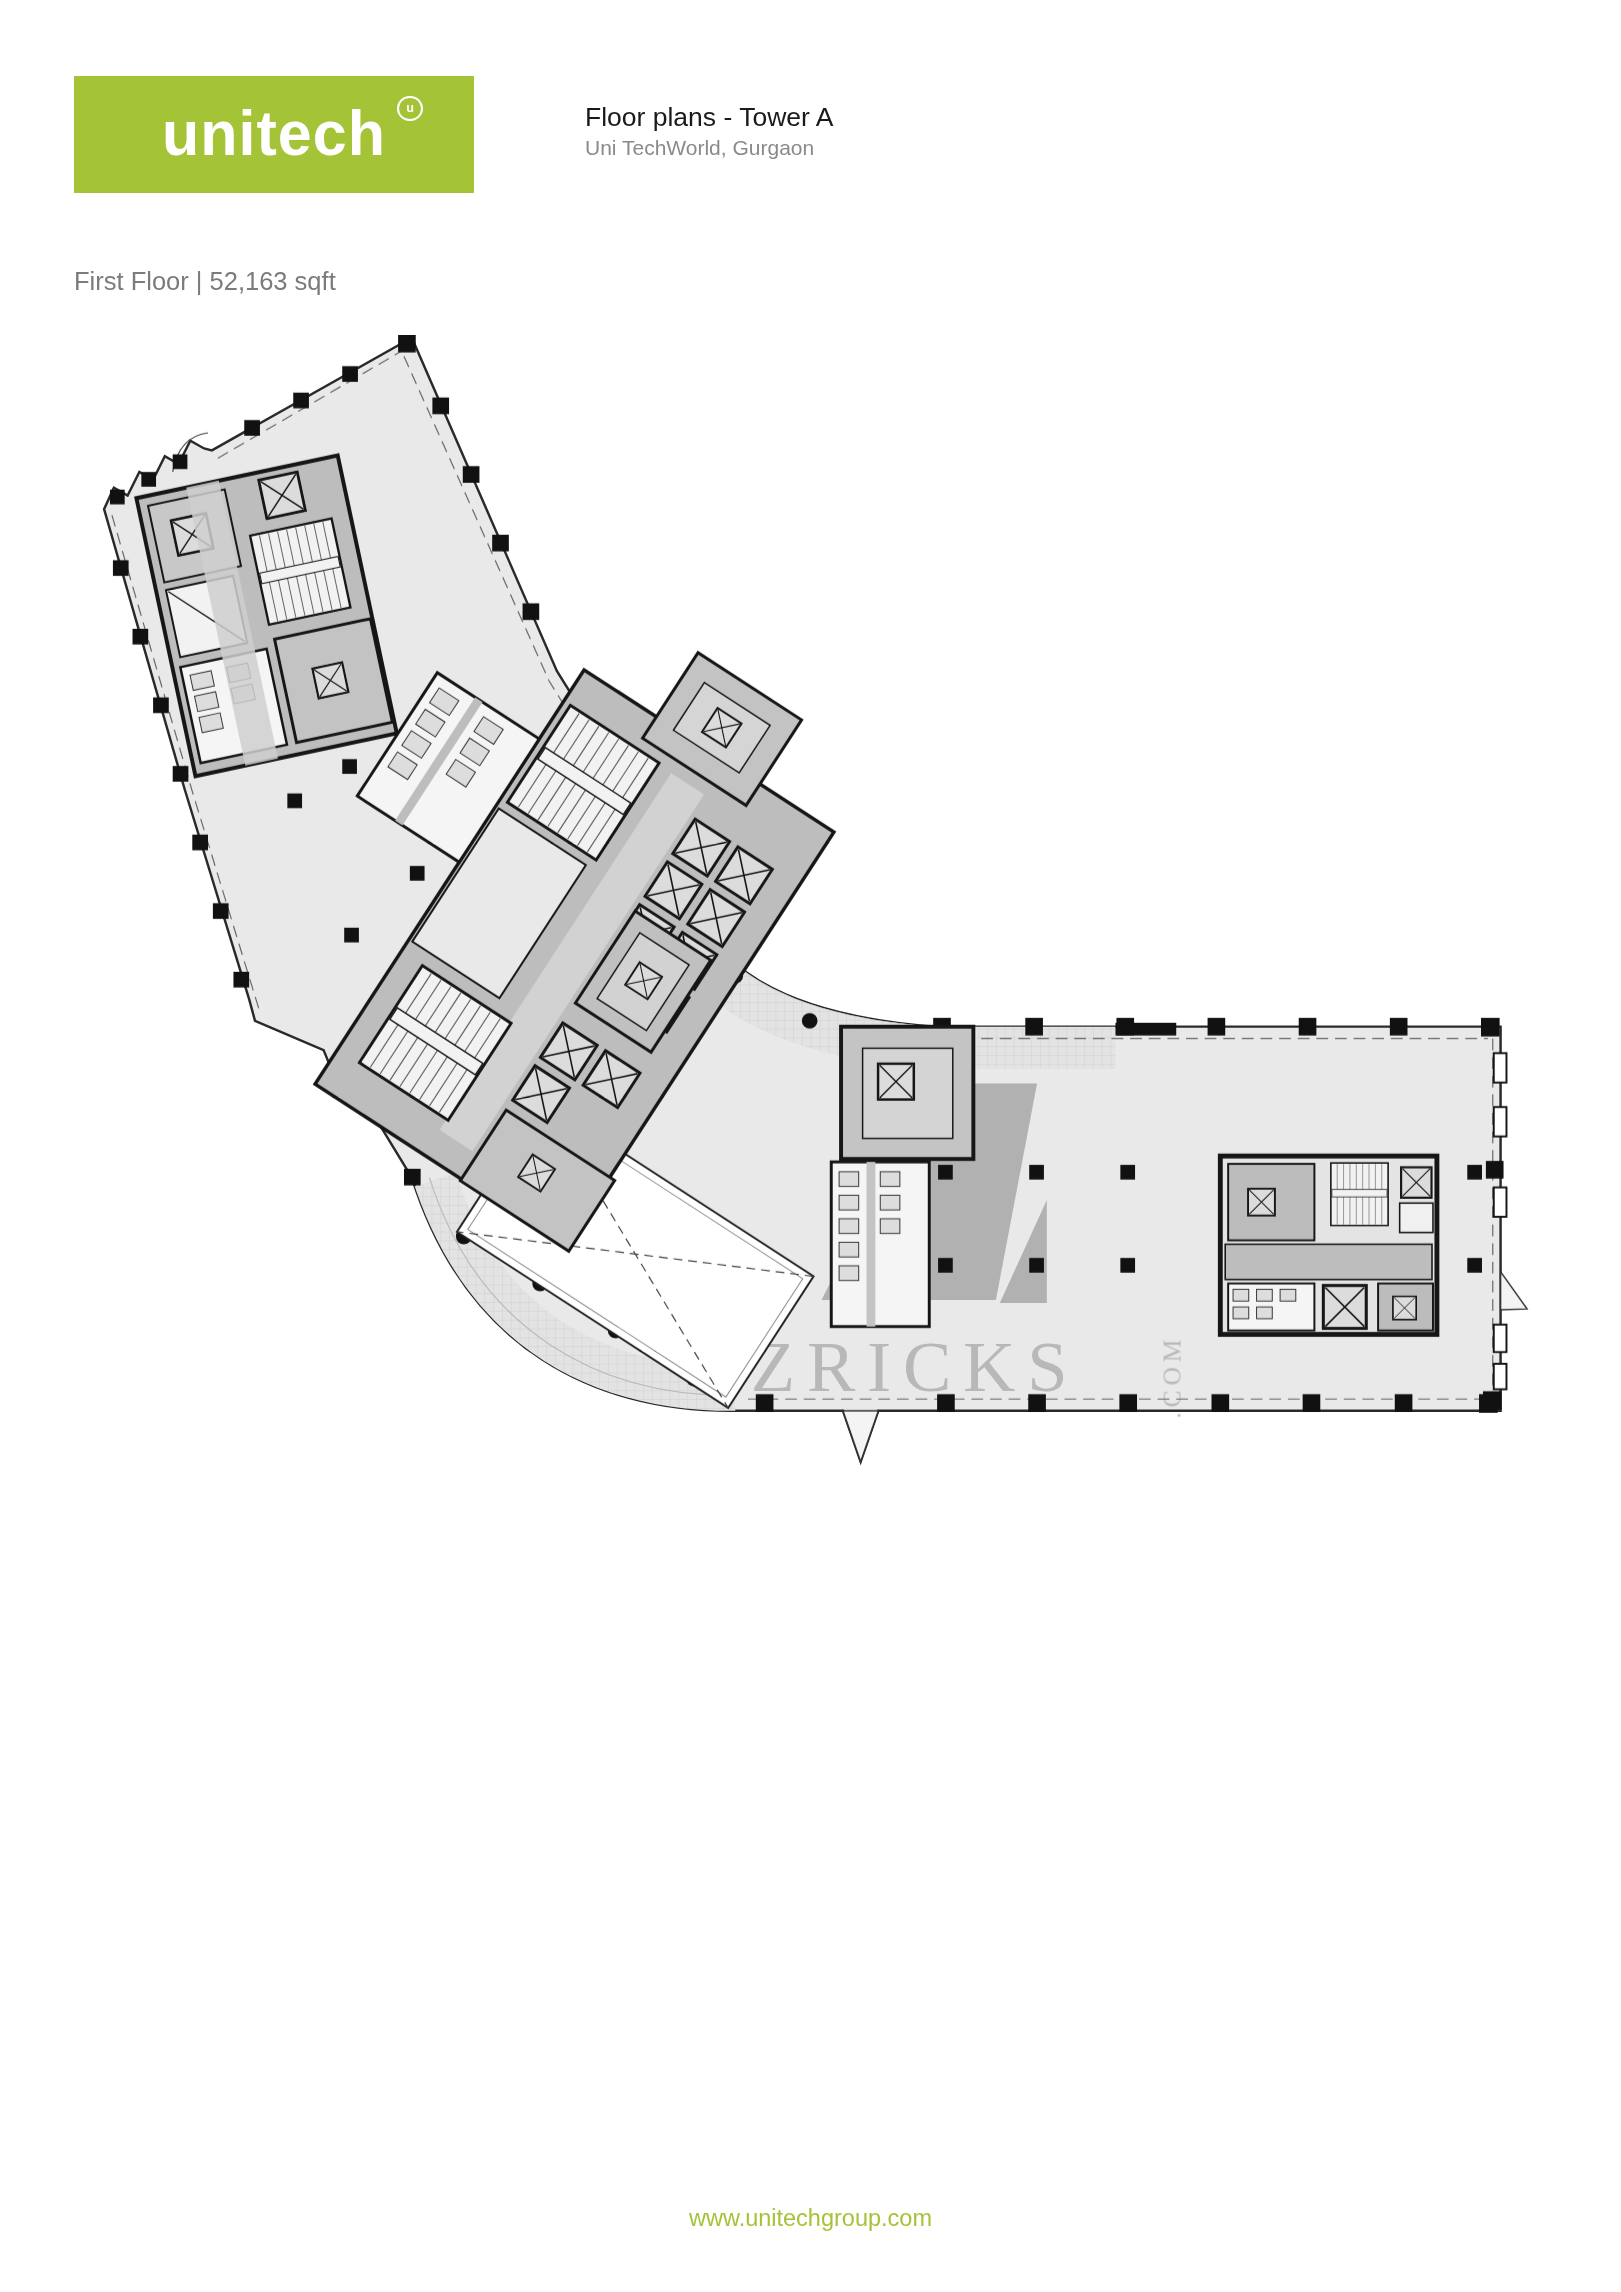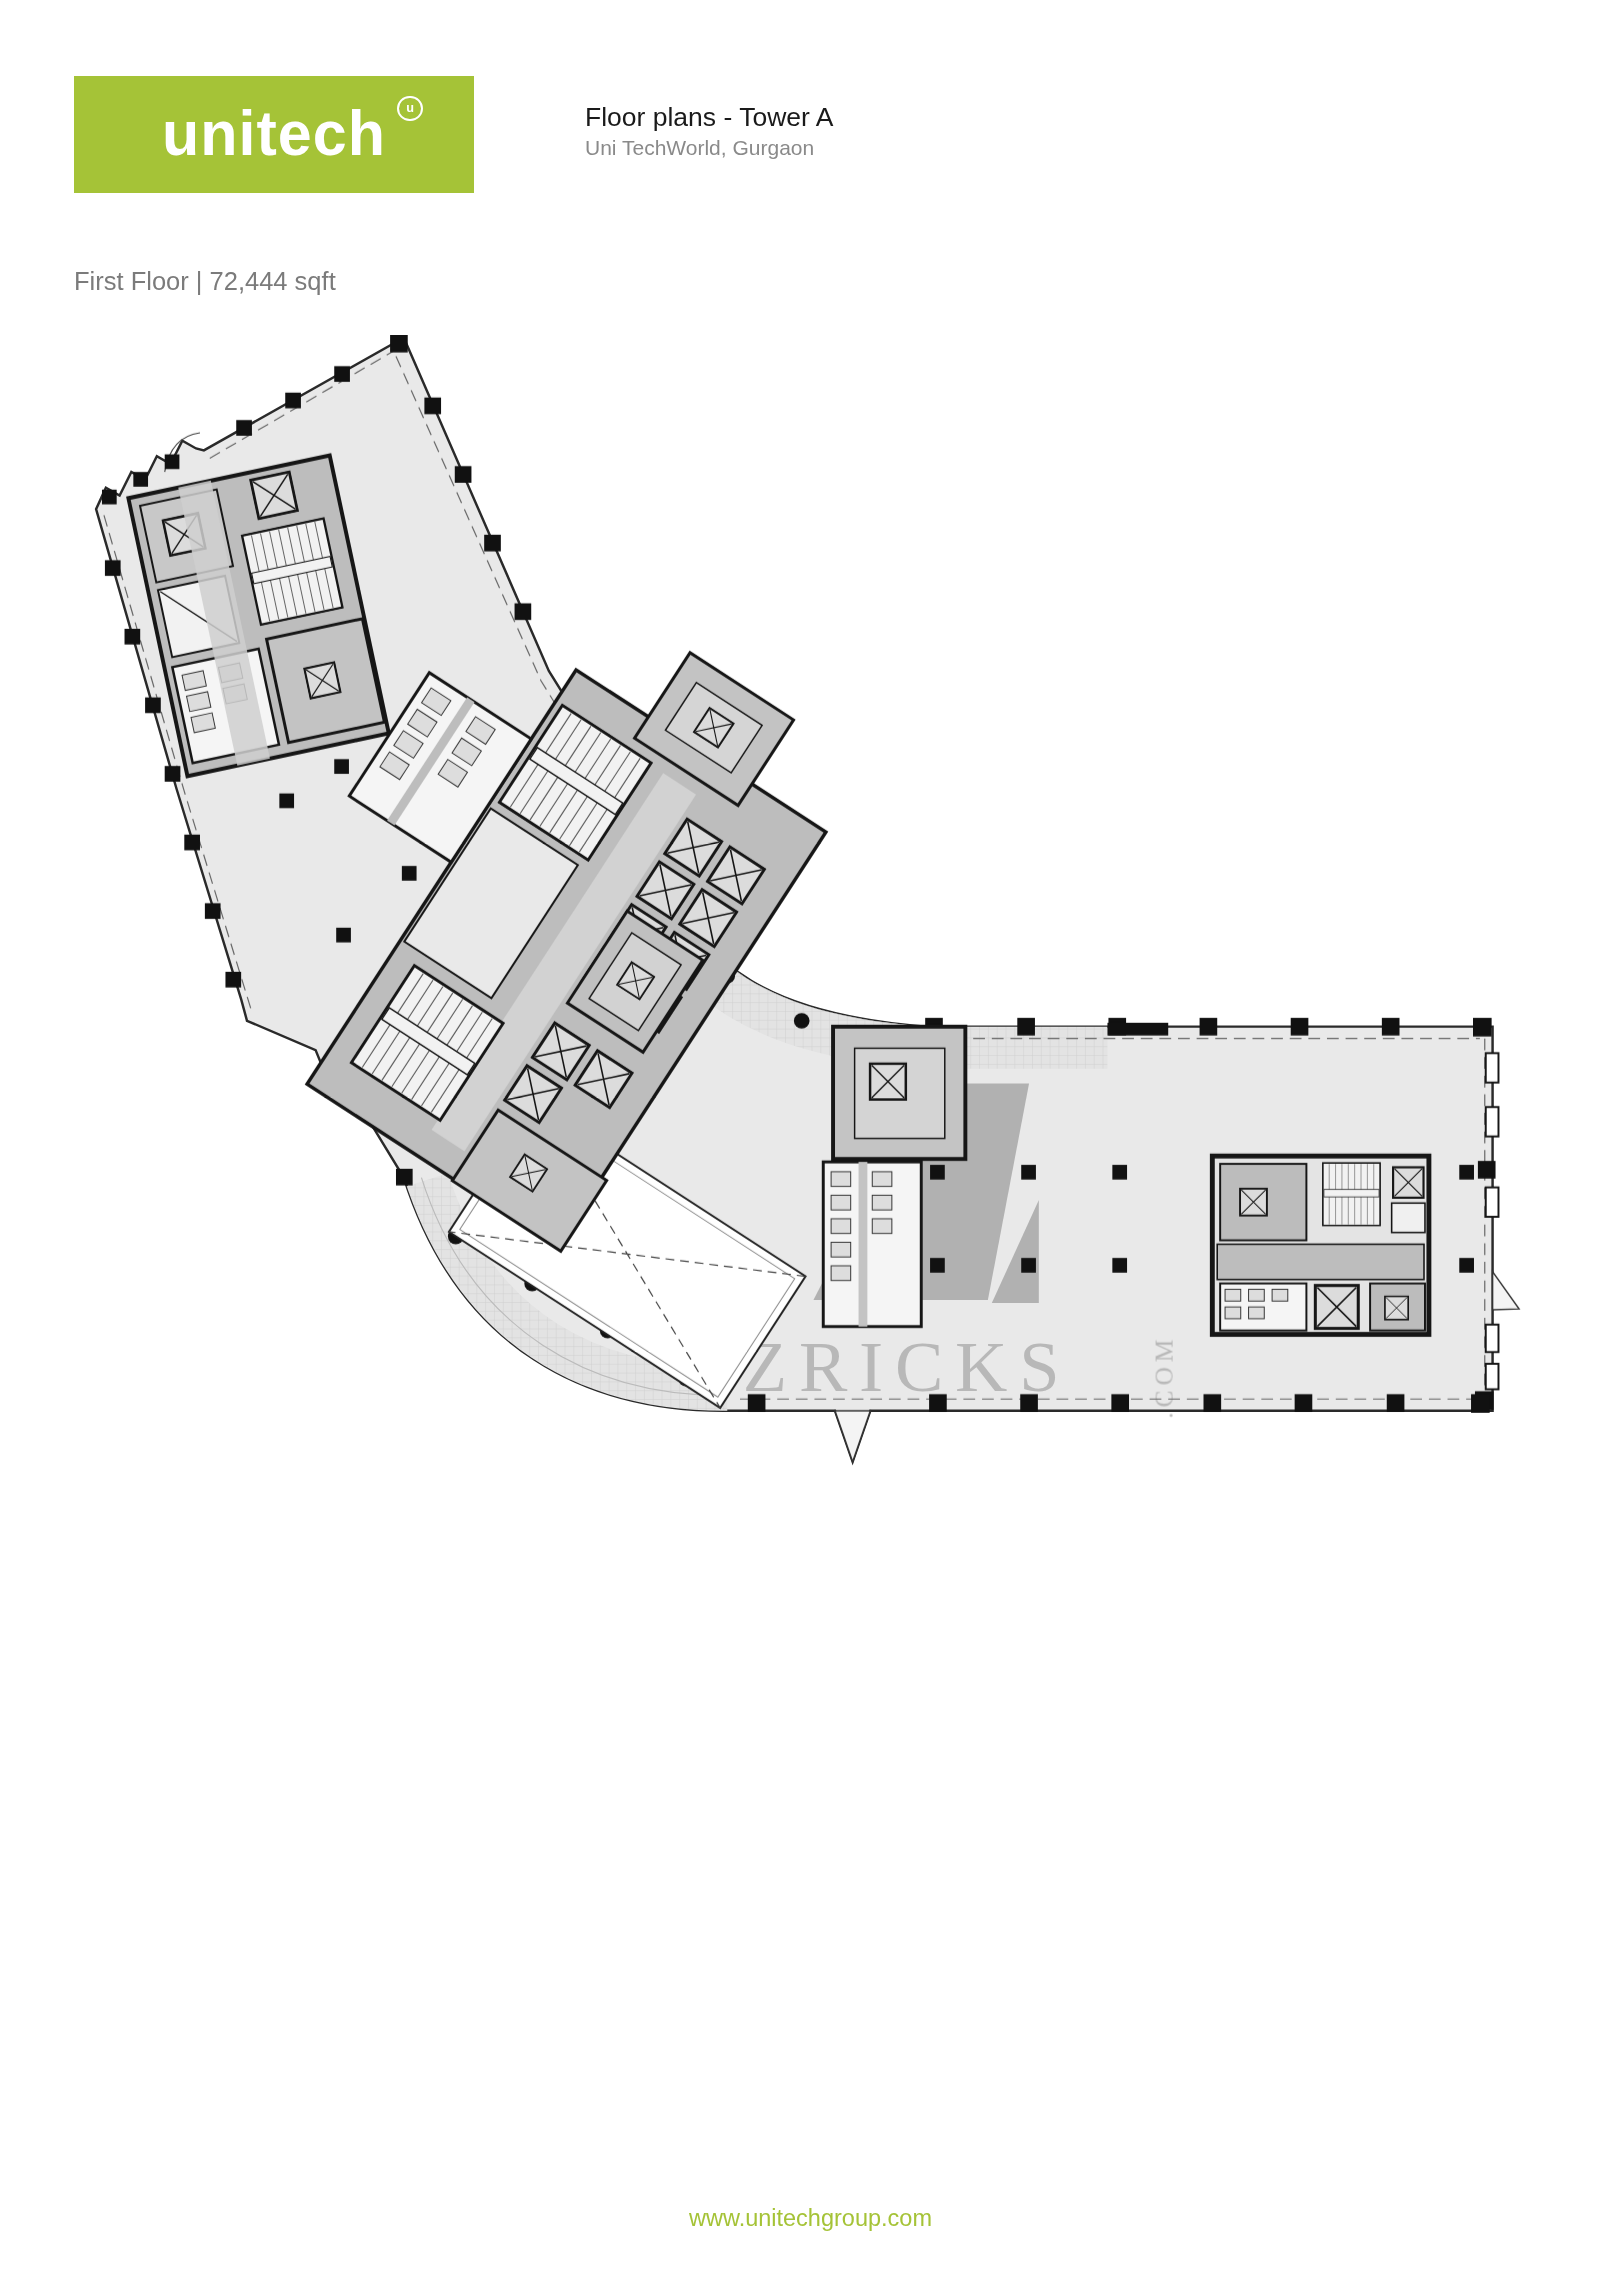--- a/index.html
+++ b/index.html
@@ -13,37 +13,37 @@
   #logo-mark{position:absolute;right:51px;top:19.6px;width:21.6px;height:21.6px;border:2.5px solid #fff;
              border-radius:50%;color:#fff;font-size:12.7px;font-weight:bold;display:flex;
              align-items:center;justify-content:center;}
   #title-block{position:absolute;left:585px;top:101px;}
   #doc-title{font-size:26.5px;font-weight:normal;color:#1a1a1a;line-height:1.25;}
   #doc-subtitle{font-size:21px;color:#8a8a8a;line-height:1.3;}
   #floor-label{position:absolute;left:74px;top:267px;font-size:25.5px;color:#7b7b7b;}
   
   #footer-link{position:absolute;left:0;top:2188px;width:100%;text-align:center;
                font-size:23.5px;color:#a5c337;text-decoration:none;display:block;margin-top:17px;}
-  #plan-wrap{position:absolute;left:0;top:323px;width:1448px;height:1176px;}
+  #plan-wrap{position:absolute;left:8px;top:323px;width:1448px;height:1176px;}
   svg text.wm{font-family:"Liberation Serif","DejaVu Serif",serif;}
 </style>
 </head>
 <body>
 
 <div id="page">
 
   <div id="logo-box">
     <div id="logo-text">unitech</div>
     <div id="logo-mark">u</div>
   </div>
   <div id="title-block">
     <div id="doc-title">Floor plans - Tower A</div>
     <div id="doc-subtitle">Uni TechWorld, Gurgaon</div>
   </div>
-  <div id="floor-label">First Floor | 72,444 sqft</div>
+  <div id="floor-label">First Floor | 52,163 sqft</div>
 
   <div id="plan-wrap">
   <svg width="1621" height="1176" viewBox="0 0 1654 1200" xmlns="http://www.w3.org/2000/svg">
     <defs>
       <pattern id="hatch" width="9" height="9" patternUnits="userSpaceOnUse">
         <rect width="9" height="9" fill="#e3e3e3"></rect>
         <path d="M0 0H9M0 0V9" stroke="#d0d0d0" stroke-width="1"></path>
       </pattern>
       <symbol id="lift" viewBox="0 0 46 46">
         <rect x="2" y="2" width="42" height="42" fill="#dcdcdc" stroke="#161616" stroke-width="3"></rect>

